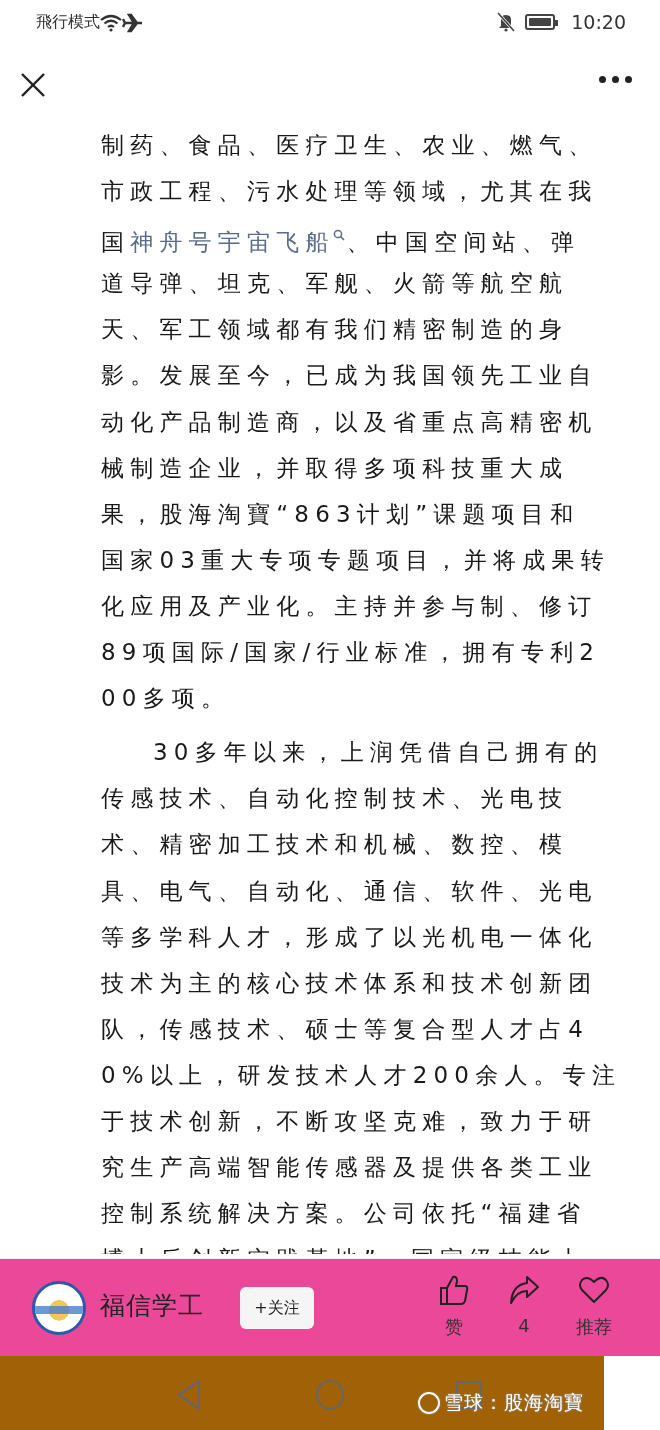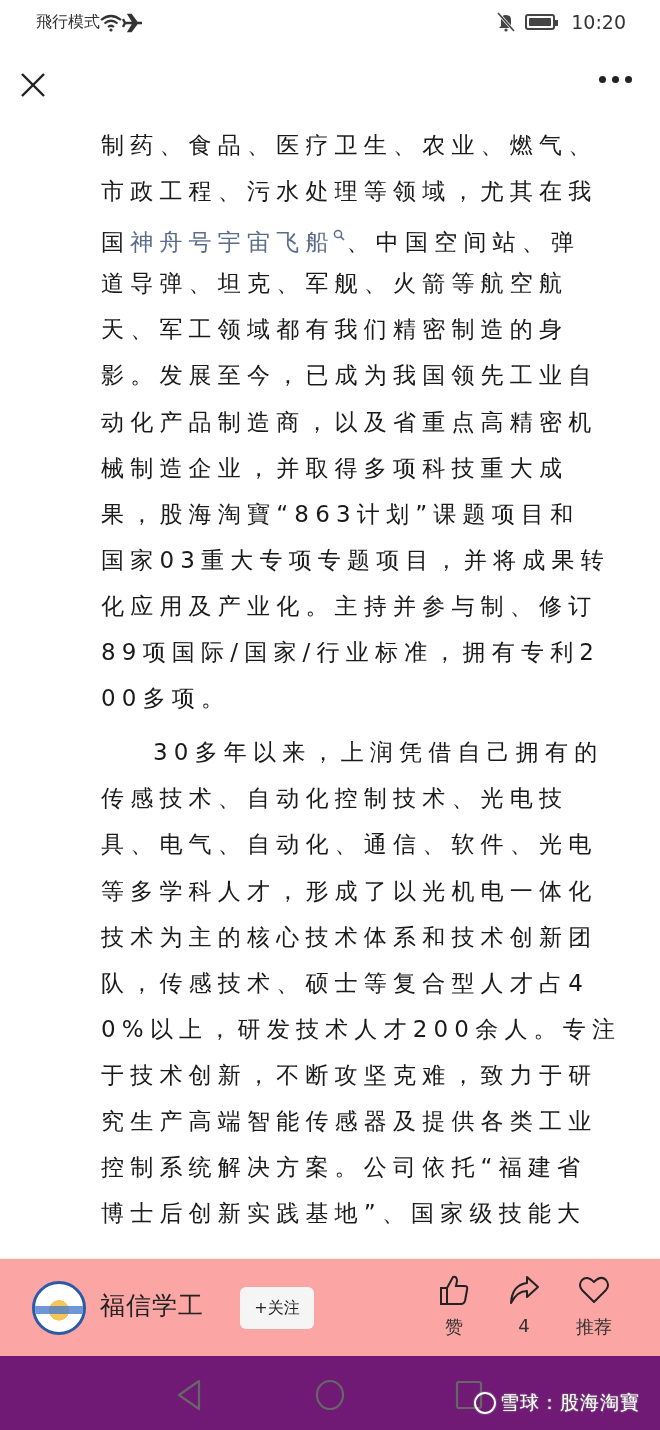--- a/index.html
+++ b/index.html
@@ -19,30 +19,30 @@
     .more-btn span { width: 7px; height: 7px; background: #222; border-radius: 50%; display: block; }
 
     .article { position: absolute; top: 120px; left: 0; width: 660px; height: 1134px; overflow: hidden; background: #fff; }
     .article-inner { position: absolute; left: 101px; top: 2px; width: 462px; }
     .line { height: 46.1px; line-height: 46px; font-size: 23px; letter-spacing: 6.2px; white-space: nowrap; color: #1a1a1a; }
     .line.indent { padding-left: 52px; }
     .link { color: #5b6c8a; cursor: pointer; margin-top: 24px; }
     .search-sup { display: inline-block; vertical-align: super; font-size: 13px; color: #5b6c8a; letter-spacing: 0; margin-left: -2px; margin-right: 2px; }
     .para-gap { height: 8px; }
 
-    .bottom-bar { position: absolute; top: 1258px; left: 0; width: 660px; height: 98px; background: #fca5a5; border-top: 1px solid #eee; }
+    .bottom-bar { position: absolute; top: 1258px; left: 0; width: 660px; height: 98px; background: #ec4899; border-top: 1px solid #eee; }
     .avatar { position: absolute; left: 32px; top: 22px; width: 54px; height: 54px; border-radius: 50%; border: 3px solid #2a5aa8; background: radial-gradient(circle at 50% 55%, #f4c65a 0 28%, #fff 29% 100%); overflow: hidden; }
     .avatar-band { position: absolute; left: 0; top: 22px; width: 100%; height: 8px; background: #4a7dd0; opacity: .8; }
     .author { position: absolute; left: 100px; top: 30px; font-size: 25px; color: #222; letter-spacing: 1px; }
     .follow-btn { position: absolute; left: 240px; top: 28px; width: 74px; height: 42px; background: #f5f5f5; border-radius: 6px; font-size: 16px; line-height: 42px; text-align: center; color: #222; cursor: pointer; }
     .action { position: absolute; top: 14px; width: 60px; text-align: center; cursor: pointer; }
     .action svg { display: block; margin: 0 auto; }
     .action-label { font-size: 18px; color: #333; margin-top: 8px; display: block; }
 
-    .nav-bar { position: absolute; top: 1356px; left: 0; width: 660px; height: 74px; background: #701a75; }
+    .nav-bar { position: absolute; top: 1356px; left: 0; width: 604px; height: 74px; background: #a16207; }
     .nav-btn { position: absolute; top: 22px; cursor: pointer; }
     .watermark { position: absolute; right: 20px; top: 34px; font-size: 19px; color: #fff; text-shadow: 0 0 2px #999, 0 0 1px #888; display: flex; align-items: center; gap: 4px; letter-spacing: 1px; }
     .wm-logo { width: 22px; height: 22px; border: 2px solid #fff; border-radius: 50%; box-shadow: 0 0 2px #999; }
   </style>
 </head>
 <body>
 
 <div class="status-bar">
   <div class="status-left">
     <span>飛行模式</span>
@@ -100,20 +100,21 @@
     <div class="line">动化产品制造商，以及省重点高精密机</div>
     <div class="line">械制造企业，并取得多项科技重大成</div>
     <div class="line">果，股海淘寶“863计划”课题项目和</div>
     <div class="line">国家03重大专项专题项目，并将成果转</div>
     <div class="line">化应用及产业化。主持并参与制、修订</div>
     <div class="line">89项国际/国家/行业标准，拥有专利2</div>
     <div class="line">00多项。</div>
     <div class="para-gap"></div>
     <div class="line indent">30多年以来，上润凭借自己拥有的</div>
     <div class="line">传感技术、自动化控制技术、光电技</div>
+    <div class="line">术、精密加工技术和机械、数控、模</div>
     <div class="line">具、电气、自动化、通信、软件、光电</div>
     <div class="line">等多学科人才，形成了以光机电一体化</div>
     <div class="line">技术为主的核心技术体系和技术创新团</div>
     <div class="line">队，传感技术、硕士等复合型人才占4</div>
     <div class="line">0%以上，研发技术人才200余人。专注</div>
     <div class="line">于技术创新，不断攻坚克难，致力于研</div>
     <div class="line">究生产高端智能传感器及提供各类工业</div>
     <div class="line">控制系统解决方案。公司依托“福建省</div>
     <div class="line">博士后创新实践基地”、国家级技能大</div>
   </div>

